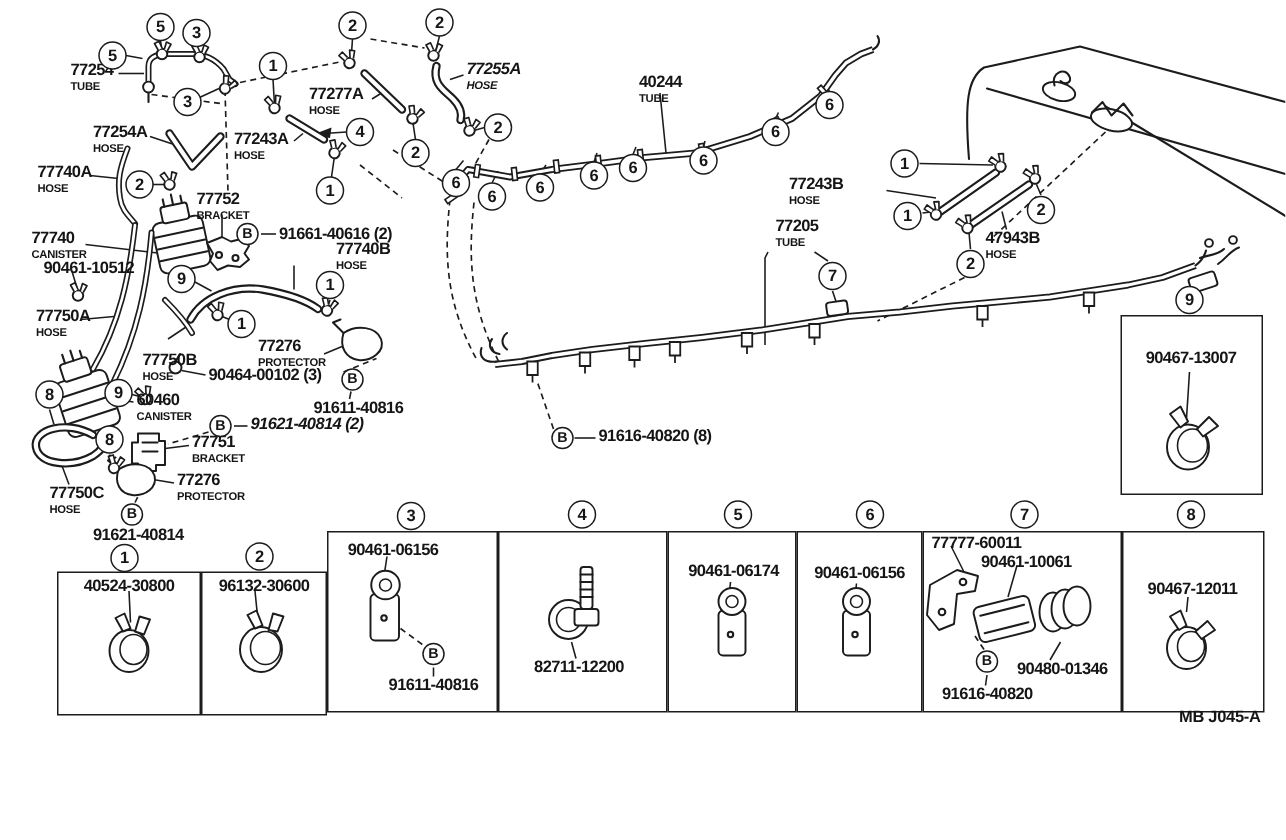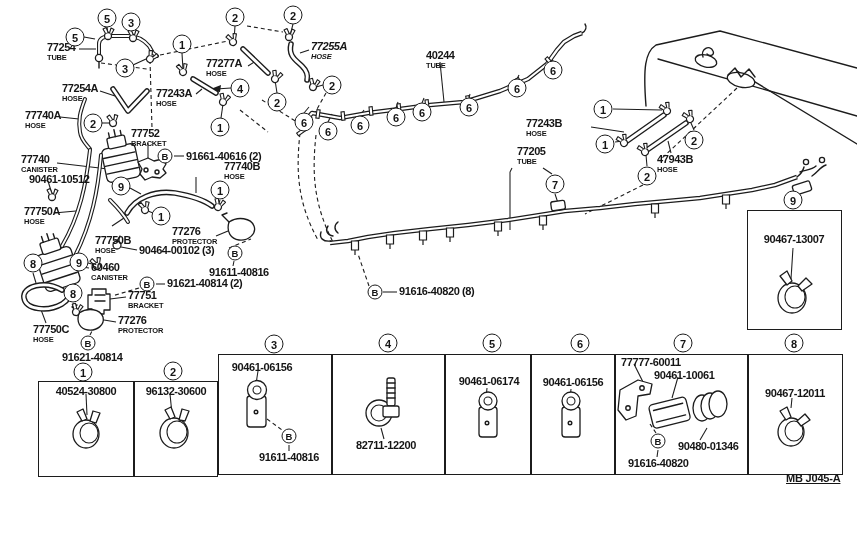--- a/index.html
+++ b/index.html
@@ -22,21 +22,21 @@
           letter-spacing:-0.4px;line-height:1.02;white-space:nowrap;}
   .plabel .sub{display:block;font-size:7.5px;letter-spacing:-0.2px;margin-top:0.5px;}
   .plabel.center{transform:translateX(-50%);}
   .callout{position:absolute;z-index:3;width:19px;height:19px;border:1.9px solid #1c1c1c;border-radius:50%;
            background:#fff;box-sizing:border-box;display:flex;align-items:center;justify-content:center;
            font-weight:bold;font-size:11px;color:#151515;transform:translate(-50%,-50%);}
   .bmark{position:absolute;z-index:3;width:15px;height:15px;border:1.7px solid #1c1c1c;border-radius:50%;
          background:#fff;box-sizing:border-box;display:flex;align-items:center;justify-content:center;
          font-weight:bold;font-size:9.5px;color:#151515;transform:translate(-50%,-50%);}
   .figcode{position:absolute;left:786px;top:472px;z-index:2;font-weight:bold;font-size:11px;
-           letter-spacing:-0.2px;color:#151515;text-decoration:underline;}
+           letter-spacing:-0.2px;color:#151515;}
 </style>
 </head>
 <body>
 
 <div id="stage">
 
 <svg id="artwork" width="857" height="560" viewBox="0 0 857 560" xmlns="http://www.w3.org/2000/svg">
   <defs>
     <g id="clampG">
       <circle r="3.5" fill="#fff" stroke="#1c1c1c" stroke-width="1.3"></circle>
@@ -388,21 +388,21 @@
       <div class="plabel" style="left: 186px; top: 151px;"><span>91661-40616 (2)</span></div>
       <div class="plabel" style="left: 21px; top: 154px;"><span>77740</span><span class="sub">CANISTER</span></div>
       <div class="plabel" style="left: 184px; top: 161px; margin-left: 40px;"><span>77740B</span><span class="sub">HOSE</span></div>
       <div class="plabel" style="left: 29px; top: 174px;"><span>90461-10512</span></div>
       <div class="plabel" style="left: 24px; top: 206px;"><span>77750A</span><span class="sub">HOSE</span></div>
       <div class="plabel" style="left: 95px; top: 235px;"><span>77750B</span><span class="sub">HOSE</span></div>
       <div class="plabel" style="left: 172px; top: 226px;"><span>77276</span><span class="sub">PROTECTOR</span></div>
       <div class="plabel" style="left: 139px; top: 245px;"><span>90464-00102 (3)</span></div>
       <div class="plabel" style="left: 209px; top: 267px;"><span>91611-40816</span></div>
       <div class="plabel" style="left: 91px; top: 262px;"><span>60460</span><span class="sub">CANISTER</span></div>
-      <div class="plabel" style="left: 167px; top: 278px;"><span>91621-40814 (2)</span></div>
+      <div class="plabel" style="left: 167px; top: 278px; font-style: italic;"><span>91621-40814 (2)</span></div>
       <div class="plabel" style="left: 128px; top: 290px;"><span>77751</span><span class="sub">BRACKET</span></div>
       <div class="plabel" style="left: 118px; top: 315px;"><span>77276</span><span class="sub">PROTECTOR</span></div>
       <div class="plabel" style="left: 33px; top: 324px;"><span>77750C</span><span class="sub">HOSE</span></div>
       <div class="plabel" style="left: 62px; top: 352px;"><span>91621-40814</span></div>
       <div class="plabel" style="left: 206px; top: 58px;"><span>77277A</span><span class="sub">HOSE</span></div>
       <div class="plabel" style="left: 156px; top: 88px;"><span>77243A</span><span class="sub">HOSE</span></div>
       <div class="plabel" style="left: 311px; top: 41px; font-style: italic;"><span>77255A</span><span class="sub">HOSE</span></div>
       <div class="plabel" style="left: 426px; top: 50px;"><span>40244</span><span class="sub">TUBE</span></div>
       <div class="plabel" style="left: 517px; top: 146px;"><span>77205</span><span class="sub">TUBE</span></div>
       <div class="plabel" style="left: 399px; top: 286px;"><span>91616-40820 (8)</span></div>

